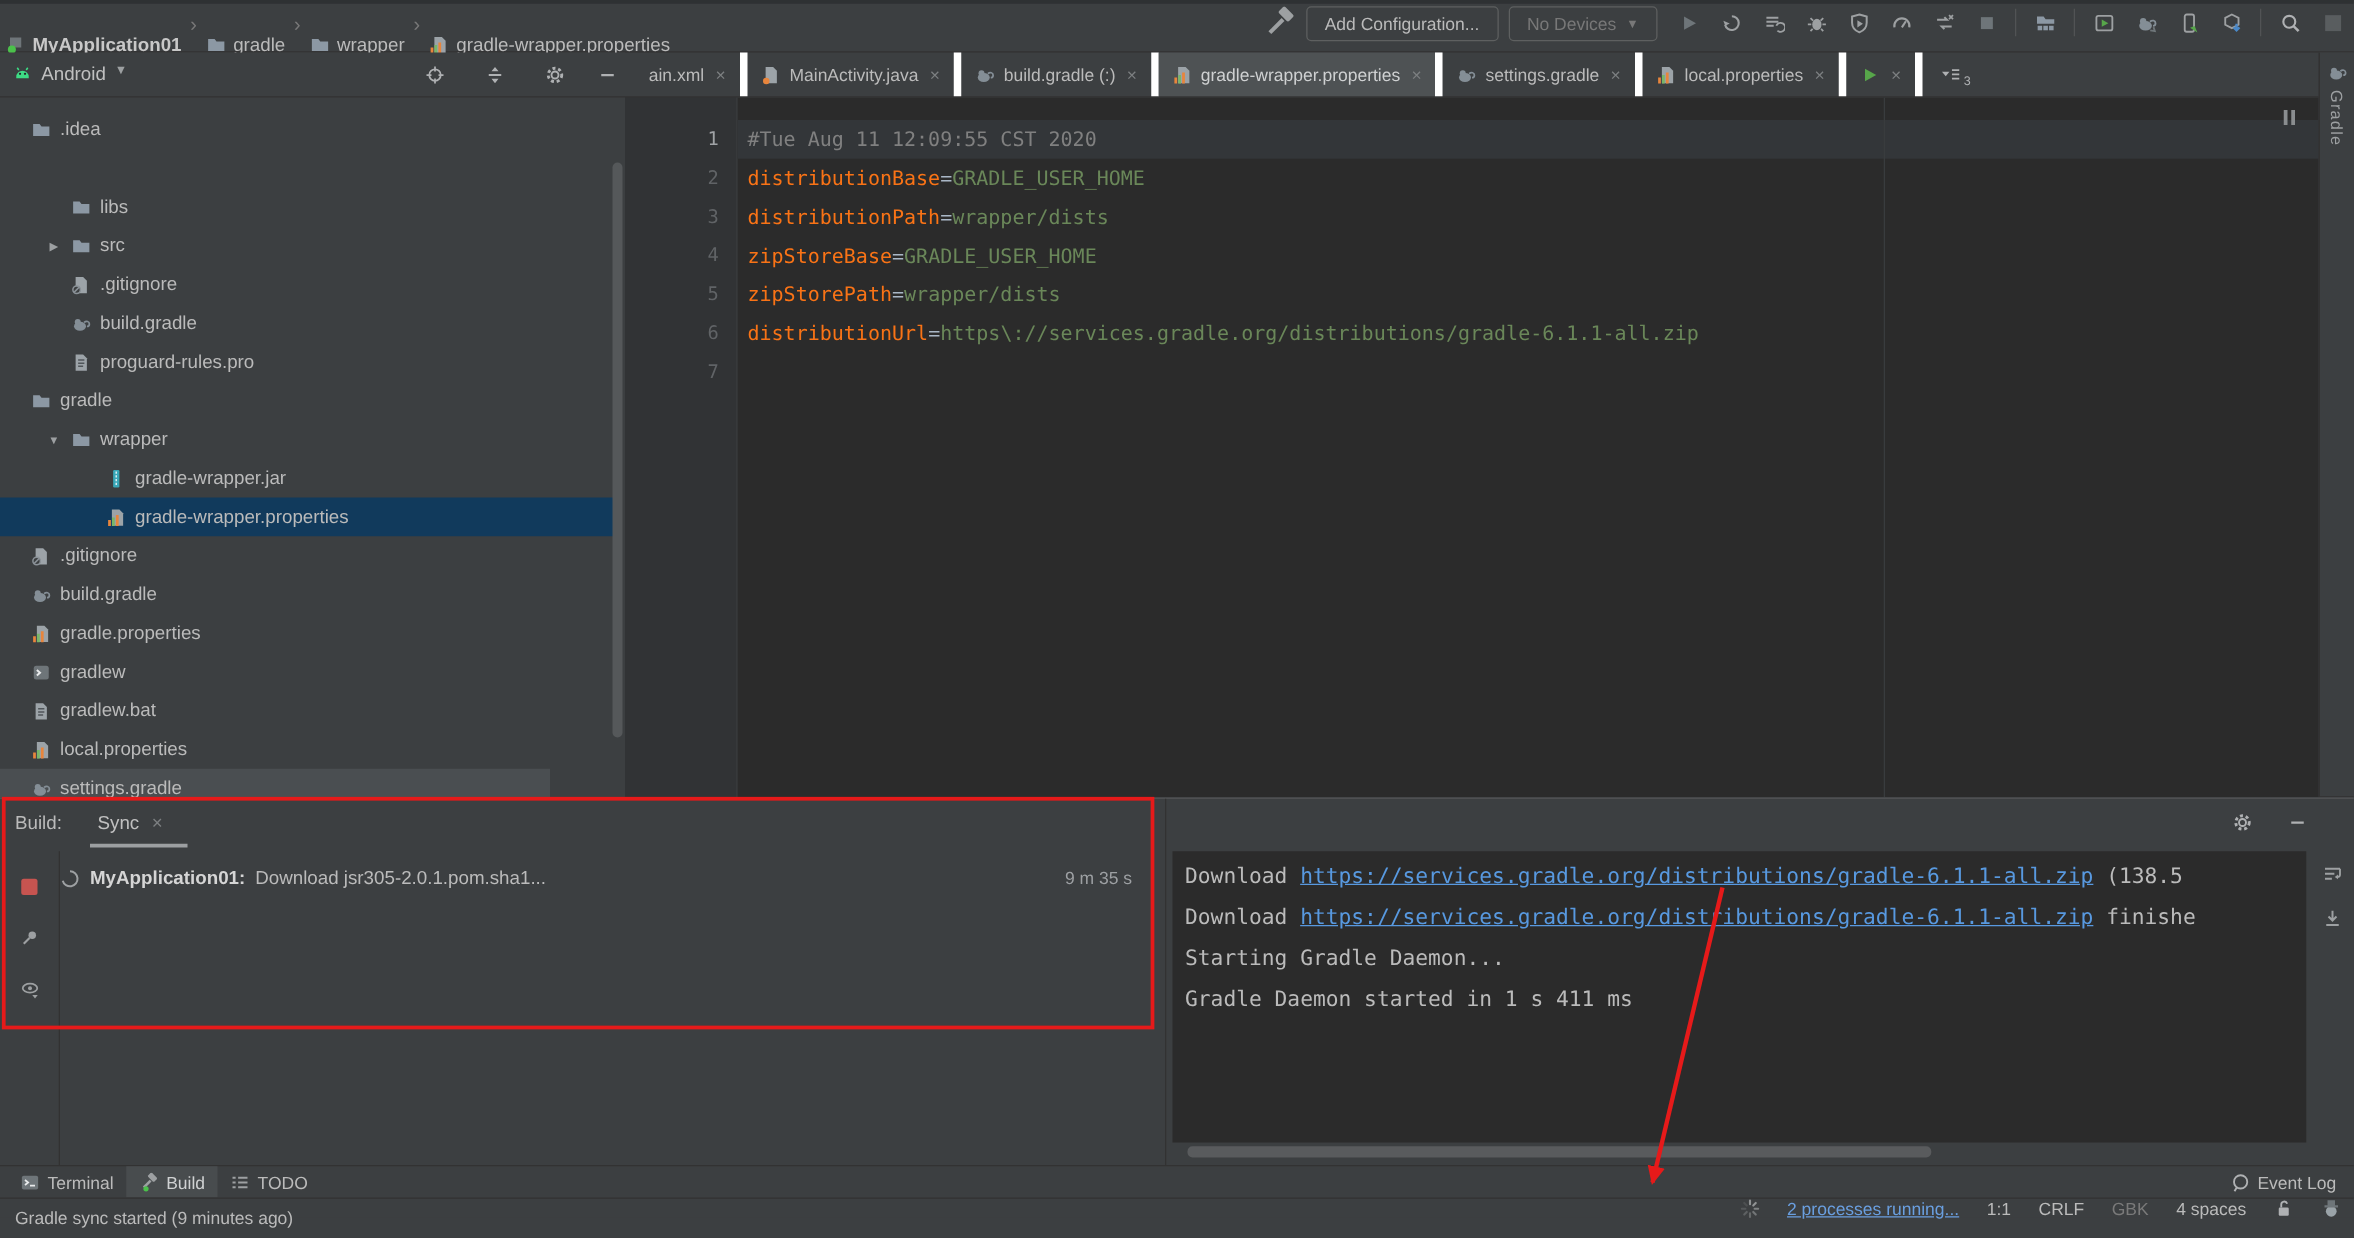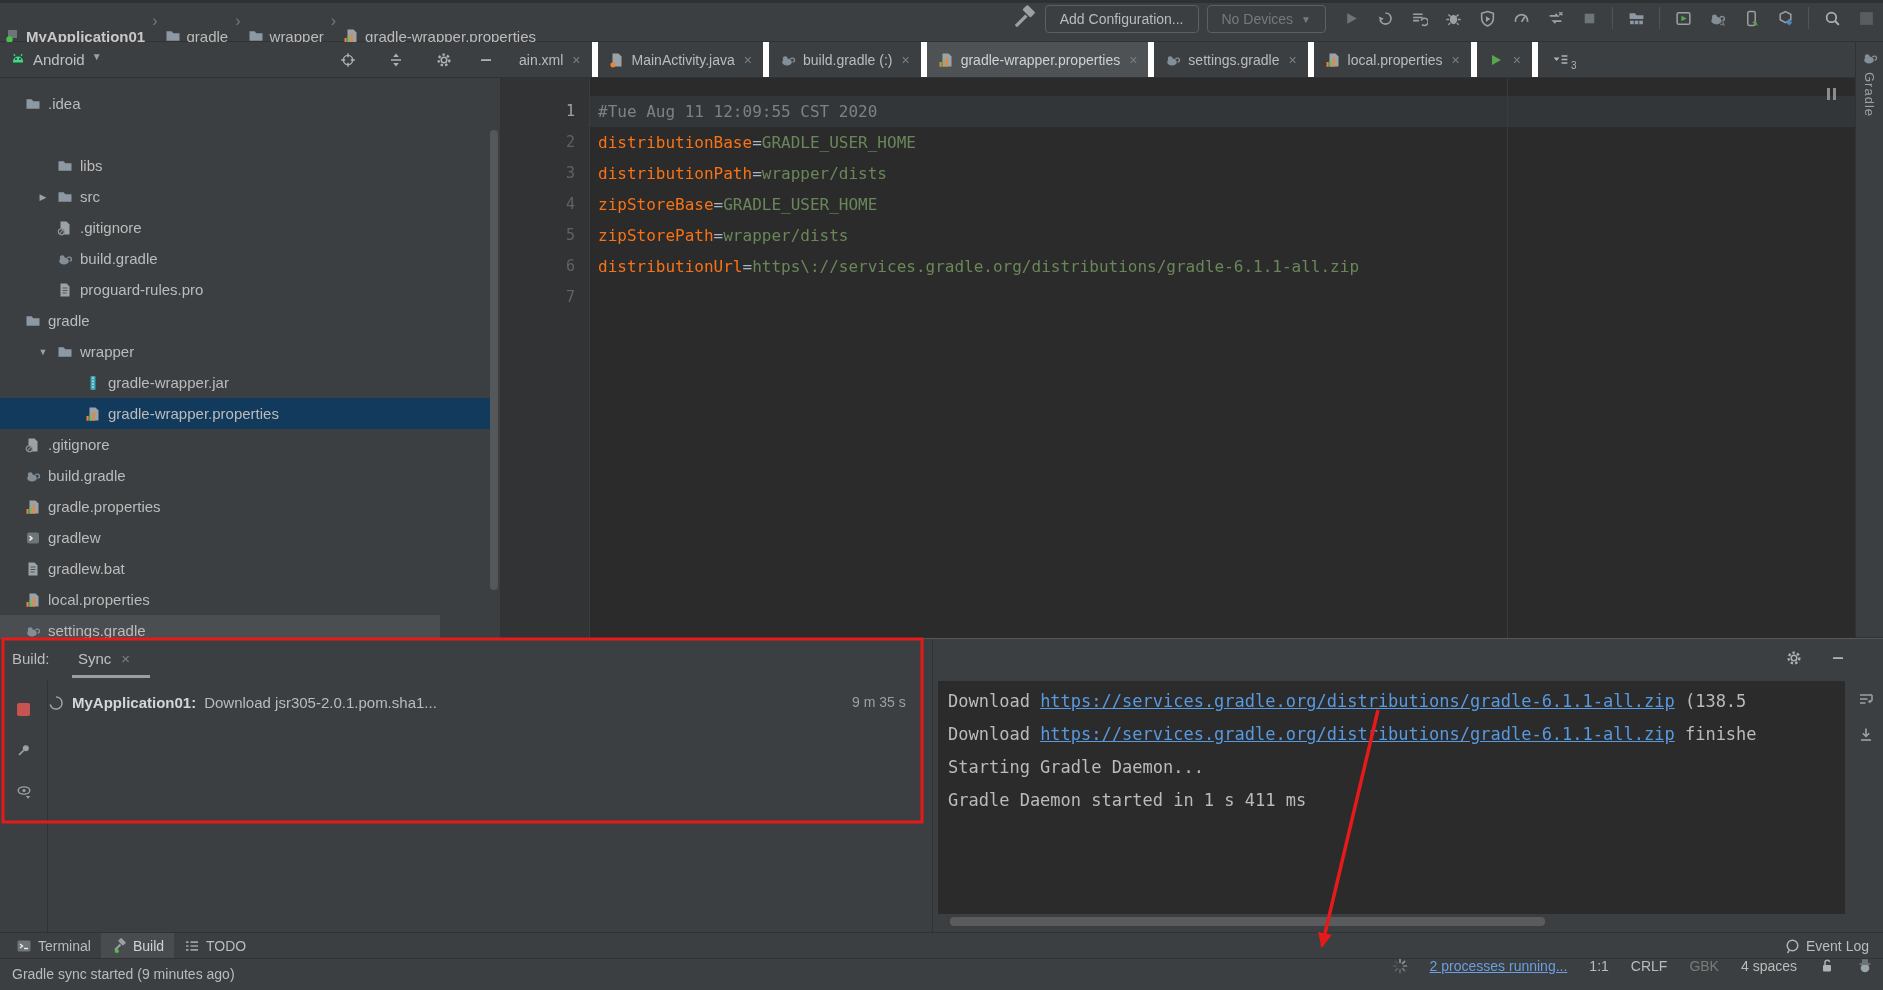--- a/index.html
+++ b/index.html
@@ -99,21 +99,21 @@
 
   
   #toolwin-bar { position:absolute; left:0; top:932px; width:1883px; height:26px;
     background:#3C3F41; border-top:1px solid #323232; display:flex; align-items:center; font-size:14px; }
   .twtab { display:flex; align-items:center; gap:6px; padding:0 10px; height:100%; color:#BBBBBB; }
   .twtab.active { background:#484C4E; color:#D0D2D3; }
   #event-log { position:absolute; right:14px; top:0; height:100%; display:flex; align-items:center; gap:6px; }
   #status-bar { position:absolute; left:0; top:958px; width:1883px; height:16px;
     background:#3C3F41; border-top:1px solid #323232; font-size:14px; }
   #status-msg { position:absolute; left:12px; top:7px; color:#BBBBBB; }
-  #status-right { position:absolute; right:10px; top:0; height:100%; display:flex; align-items:flex-end; gap:22px; }
+  #status-right { position:absolute; right:10px; top:0; height:100%; display:flex; align-items:center; gap:22px; }
   #processes-link { color:#6A9FE0; text-decoration:underline; }
   .dim { color:#7A7A7A; }
 
   
   #annotations { position:absolute; left:0; top:0; z-index:100; pointer-events:none; }
 </style>
 </head>
 <body>
 
 <div id="toolbar">

